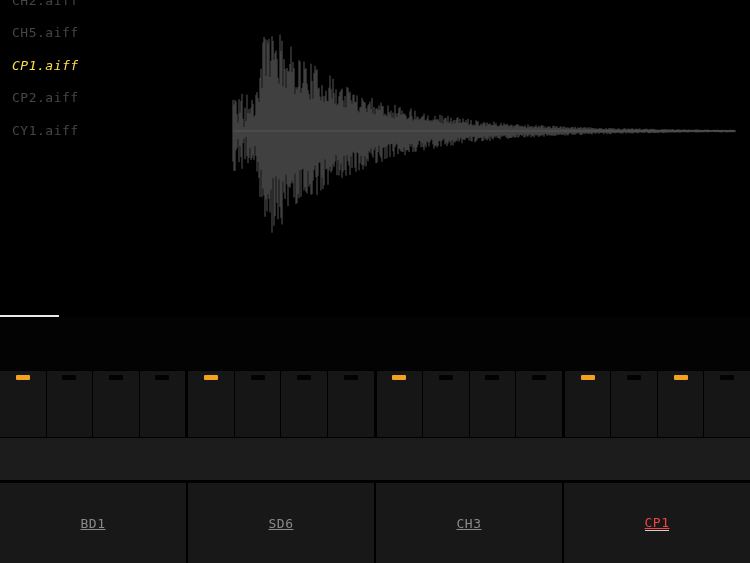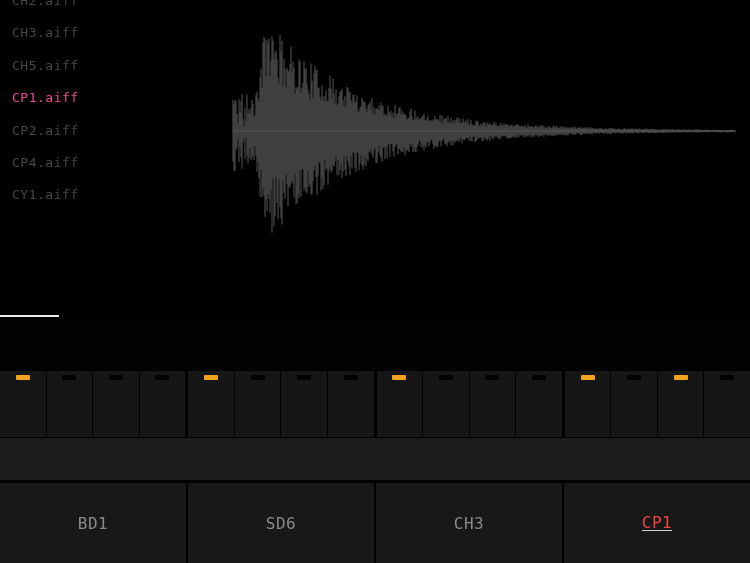--- a/index.html
+++ b/index.html
@@ -4,21 +4,21 @@
 <style>
   html,body{margin:0;padding:0;background:#000;}
   #stage{
     position:relative;width:750px;height:563px;background:#000;overflow:hidden;
     font-family:"DejaVu Sans Mono", monospace;
     -webkit-font-smoothing:antialiased;
   }
   
   .file-list{position:absolute;left:12px;top:-6px;width:180px;height:274px;overflow:hidden;}
   .file-item{height:32.4px;font-size:13px;line-height:13px;color:#464646;letter-spacing:.5px;cursor:default;}
-  .file-item.selected{color:#ec4899;}
+  .file-item.selected{color:#fde047;font-style:italic;}
   
   .wave-wrap{position:absolute;left:200px;top:0;width:550px;height:262px;}
   
   .params-row{position:absolute;left:0;top:264px;width:750px;height:52px;}
   .manage-btn{position:absolute;left:64px;top:285px;font-size:13px;line-height:13px;color:#c4c4c4;letter-spacing:.5px;}
   .param-group{position:absolute;top:272px;display:flex;flex-direction:column;gap:3px;}
   .param-label{font-size:12px;line-height:12px;color:#9a9a9a;letter-spacing:.5px;}
   .param-value{font-size:16px;line-height:16px;font-weight:bold;color:var(--accent,#efa21e);letter-spacing:.5px;white-space:nowrap;}
   
   .tab-indicator{position:absolute;left:0;top:315px;width:59px;height:2px;background:#e9e9e9;}
@@ -29,35 +29,33 @@
   .step-cell:first-child{margin-left:0;}
   .step-cell.group-start{margin-left:3px;}
   .step-dash{position:absolute;top:4px;left:50%;margin-left:-7px;width:14px;height:5px;border-radius:1px;background:#020202;}
   .step-dash.active{background:var(--accent,#f2a21e);}
   
   .mode-bar{position:absolute;left:0;top:438px;width:750px;height:42px;background:#1c1c1c;}
   
   .pads{position:absolute;left:0;top:483px;width:750px;height:80px;display:flex;background:#000;}
   .pad{flex:1 1 0;background:#181818;margin-left:2px;display:flex;align-items:center;justify-content:center;cursor:default;}
   .pad:first-child{margin-left:0;}
-  .pad-label{font-size:16px;line-height:13px;color:#8a8a8a;letter-spacing:.5px;}
+  .pad-label{font-size:13px;line-height:13px;color:#8a8a8a;letter-spacing:.5px;text-decoration:underline;}
   .pad.selected .pad-label{color:#ef4444;border-bottom:1px solid #d2d2d2;padding-bottom:1px;}
 </style>
 </head>
 <body>
 
 <div id="stage">
 
   <div class="file-list">
     <div class="file-item">CH2.aiff</div>
-    <div class="file-item">CH3.aiff</div>
     <div class="file-item">CH5.aiff</div>
     <div class="file-item selected">CP1.aiff</div>
     <div class="file-item">CP2.aiff</div>
-    <div class="file-item">CP4.aiff</div>
     <div class="file-item">CY1.aiff</div>
   </div>
 
   <div class="wave-wrap">
     <svg id="wave-svg" width="550" height="262" viewBox="0 0 550 262" xmlns="http://www.w3.org/2000/svg">
       <path id="wave-path" fill="none" stroke-width="1" d="M33 100.0L33 161.6M34 104.5L34 170.9M35 99.9L35 170.8M36 101.6L36 150.2M37 114.0L37 147.8M38 122.7L38 139.1M39 99.2L39 162.1M40 112.6L40 146.1M41 100.9L41 157.1M42 93.9L42 168.8M43 118.7L43 143.1M44 126.8L44 138.8M45 107.7L45 159.2M46 121.2L46 136.8M47 94.6L47 156.1M48 113.1L48 163.1M49 109.1L49 157.9M50 113.5L50 147.8M51 107.9L51 160.0M52 99.9L52 158.0M53 103.7L53 155.3M54 116.9L54 159.9M55 115.1L55 146.1M56 94.9L56 156.0M57 92.1L57 171.6M58 98.0L58 162.0M59 101.9L59 177.9M60 77.7L60 196.8M61 68.8L61 169.8M62 87.9L62 197.1M63 42.4L63 188.5M64 37.0L64 195.4M65 39.0L65 216.8M66 75.9L66 199.5M67 40.1L67 211.3M68 43.3L68 194.3M69 38.9L69 198.9M70 77.0L70 212.4M71 60.7L71 189.6M72 36.2L72 232.7M73 41.0L73 178.2M74 60.0L74 225.7M75 53.1L75 216.2M76 50.7L76 176.5M77 58.9L77 202.9M78 77.7L78 219.3M79 83.6L79 179.5M80 34.6L80 207.0M81 51.0L81 217.8M82 40.8L82 224.5M83 86.4L83 181.7M84 59.1L84 192.6M85 68.9L85 198.9M86 87.8L86 174.7M87 68.0L87 184.5M88 70.9L88 206.1M89 71.7L89 186.6M90 64.1L90 187.6M91 46.6L91 183.5M92 72.2L92 180.5M93 61.9L93 183.3M94 68.2L94 197.5M95 94.0L95 173.7M96 87.2L96 204.0M97 89.0L97 203.0M98 86.9L98 194.2M99 60.2L99 198.1M100 61.5L100 170.1M101 92.8L101 196.8M102 87.9L102 169.8M103 83.1L103 168.7M104 61.6L104 190.4M105 68.9L105 187.3M106 68.2L106 191.8M107 83.6L107 193.4M108 90.2L108 170.9M109 94.1L109 186.7M110 99.5L110 183.7M111 63.7L111 194.6M112 81.0L112 194.3M113 98.7L113 180.7M114 73.1L114 170.1M115 65.9L115 165.6M116 70.5L116 177.1M117 69.3L117 194.9M118 88.8L118 175.8M119 87.7L119 162.7M120 96.6L120 162.2M121 100.3L121 190.4M122 85.2L122 177.5M123 96.3L123 189.0M124 101.7L124 185.1M125 95.7L125 159.5M126 90.7L126 169.4M127 100.7L127 168.7M128 101.3L128 184.7M129 87.7L129 170.6M130 75.5L130 166.7M131 89.0L131 172.3M132 98.7L132 170.6M133 78.7L133 164.2M134 93.1L134 166.9M135 103.6L135 161.6M136 89.4L136 155.1M137 105.2L137 175.2M138 103.6L138 159.9M139 96.3L139 175.4M140 92.0L140 170.1M141 90.4L141 163.5M142 88.7L142 177.7M143 100.5L143 171.6M144 107.3L144 155.9M145 96.1L145 170.0M146 107.4L146 175.7M147 87.0L147 155.2M148 87.9L148 161.2M149 92.9L149 165.5M150 91.6L150 174.9M151 100.3L151 156.4M152 103.6L152 167.9M153 94.8L153 151.7M154 94.8L154 153.2M155 102.0L155 167.7M156 102.2L156 171.7M157 95.5L157 152.4M158 110.4L158 153.3M159 112.4L159 170.3M160 107.4L160 163.4M161 106.8L161 155.9M162 97.9L162 165.0M163 100.5L163 169.3M164 102.1L164 165.3M165 102.5L165 156.3M166 108.2L166 166.5M167 112.2L167 158.9M168 105.5L168 161.1M169 104.1L169 151.2M170 101.6L170 152.7M171 109.1L171 148.9M172 98.0L172 154.6M173 113.4L173 157.6M174 107.0L174 150.3M175 114.5L175 147.4M176 108.6L176 163.1M177 108.3L177 162.6M178 109.9L178 152.1M179 105.4L179 145.8M180 109.9L180 155.3M181 102.7L181 157.8M182 105.9L182 161.8M183 106.2L183 147.9M184 115.6L184 147.1M185 113.6L185 159.0M186 114.8L186 146.8M187 116.5L187 158.2M188 105.5L188 144.7M189 111.9L189 144.4M190 114.4L190 156.8M191 110.7L191 144.0M192 117.6L192 144.2M193 112.6L193 151.3M194 118.3L194 156.7M195 104.9L195 147.0M196 113.6L196 144.9M197 116.6L197 143.6M198 113.0L198 154.0M199 108.0L199 148.5M200 107.1L200 149.4M201 115.0L201 151.3M202 110.4L202 151.7M203 114.2L203 152.0M204 113.5L204 147.7M205 114.2L205 155.1M206 115.9L206 150.5M207 119.3L207 150.2M208 118.6L208 150.0M209 117.5L209 152.1M210 111.2L210 144.0M211 108.4L211 146.6M212 116.3L212 143.9M213 120.7L213 152.1M214 119.3L214 147.4M215 110.7L215 151.7M216 119.4L216 151.7M217 116.5L217 147.3M218 117.2L218 144.7M219 120.4L219 140.9M220 118.6L220 141.1M221 118.3L221 147.3M222 116.5L222 143.0M223 116.1L223 147.1M224 113.6L224 150.3M225 120.0L225 144.7M226 120.9L226 147.4M227 118.9L227 141.4M228 115.6L228 142.4M229 120.8L229 146.4M230 120.5L230 141.9M231 120.2L231 139.5M232 121.8L232 139.9M233 119.6L233 144.4M234 119.7L234 148.7M235 115.9L235 146.0M236 120.3L236 145.4M237 119.1L237 147.4M238 119.5L238 146.0M239 121.7L239 141.0M240 114.7L240 141.3M241 122.8L241 146.5M242 115.7L242 140.8M243 123.6L243 139.7M244 119.4L244 138.6M245 117.8L245 144.4M246 118.0L246 142.7M247 122.1L247 146.1M248 115.8L248 143.5M249 123.1L249 140.7M250 121.6L250 142.1M251 117.6L251 145.6M252 123.8L252 140.0M253 121.2L253 145.3M254 119.7L254 141.3M255 123.3L255 142.6M256 120.1L256 140.6M257 117.7L257 141.0M258 117.4L258 138.4M259 123.0L259 141.8M260 118.9L260 139.6M261 122.9L261 137.5M262 122.5L262 143.2M263 118.5L263 139.1M264 121.9L264 140.0M265 122.3L265 139.8M266 120.1L266 137.5M267 123.0L267 138.3M268 118.8L268 137.8M269 125.3L269 140.5M270 123.9L270 136.6M271 120.0L271 141.1M272 124.6L272 141.4M273 125.6L273 136.8M274 124.5L274 136.6M275 125.7L275 142.3M276 120.3L276 141.1M277 121.8L277 139.9M278 121.1L278 137.7M279 125.7L279 138.4M280 125.3L280 137.7M281 123.6L281 137.6M282 125.3L282 141.1M283 123.3L283 141.0M284 122.0L284 136.6M285 123.3L285 139.6M286 126.2L286 137.9M287 122.4L287 140.3M288 124.3L288 139.1M289 124.0L289 136.7M290 123.4L290 140.9M291 125.4L291 135.9M292 124.8L292 138.0M293 125.0L293 139.4M294 121.6L294 137.5M295 124.8L295 135.9M296 123.2L296 137.5M297 125.5L297 135.8M298 126.7L298 138.0M299 125.9L299 138.1M300 125.1L300 139.3M301 122.8L301 135.6M302 125.3L302 136.9M303 125.7L303 135.7M304 123.2L304 135.9M305 124.5L305 135.3M306 124.8L306 137.6M307 123.8L307 137.0M308 125.1L308 139.0M309 126.7L309 138.0M310 125.5L310 138.0M311 124.7L311 137.9M312 125.2L312 137.6M313 127.4L313 135.9M314 125.6L314 137.4M315 125.9L315 137.3M316 125.1L316 137.2M317 124.1L317 134.4M318 124.6L318 137.6M319 125.4L319 136.7M320 126.9L320 134.9M321 125.6L321 134.9M322 126.0L322 135.9M323 127.0L323 134.6M324 126.6L324 137.2M325 125.3L325 137.4M326 127.4L326 134.7M327 127.8L327 136.3M328 124.4L328 136.6M329 127.3L329 135.2M330 126.3L330 134.3M331 126.3L331 137.3M332 126.3L332 135.5M333 127.8L333 136.2M334 126.5L334 137.4M335 126.9L335 134.4M336 125.0L336 135.7M337 127.4L337 134.5M338 127.2L338 135.6M339 125.7L339 137.0M340 127.6L340 135.7M341 125.9L341 135.6M342 125.2L342 135.4M343 125.6L343 134.8M344 128.2L344 136.7M345 126.4L345 133.9M346 128.1L346 134.0M347 127.5L347 135.7M348 126.4L348 134.7M349 126.8L349 135.4M350 126.5L350 134.7M351 128.3L351 135.8M352 128.1L352 135.1M353 125.9L353 135.9M354 125.7L354 134.6M355 127.7L355 136.0M356 126.6L356 135.4M357 126.2L357 133.8M358 128.0L358 135.1M359 128.0L359 134.5M360 126.9L360 134.7M361 126.3L361 133.8M362 128.8L362 135.0M363 127.0L363 134.9M364 126.3L364 133.7M365 128.5L365 135.7M366 127.2L366 133.8M367 128.2L367 134.9M368 127.2L368 135.5M369 128.1L369 133.9M370 128.7L370 133.2M371 127.5L371 133.4M372 127.1L372 134.7M373 127.2L373 133.9M374 128.7L374 134.6M375 126.7L375 134.7M376 128.4L376 133.6M377 128.8L377 133.7M378 127.5L378 132.9M379 127.9L379 133.1M380 127.8L380 134.8M381 127.0L381 135.0M382 128.5L382 134.7M383 128.1L383 133.8M384 127.3L384 133.0M385 127.6L385 134.1M386 127.4L386 133.4M387 128.9L387 132.9M388 127.8L388 134.0M389 127.2L389 133.4M390 129.1L390 133.7M391 127.5L391 133.8M392 128.1L392 134.5M393 128.2L393 132.7M394 128.3L394 133.0M395 129.0L395 133.6M396 128.1L396 133.5M397 129.1L397 132.6M398 128.8L398 132.8M399 128.3L399 134.0M400 128.3L400 132.7M401 128.2L401 132.7M402 129.0L402 133.0M403 128.7L403 132.8M404 129.4L404 134.2M405 129.2L405 132.7M406 127.9L406 132.7M407 129.4L407 134.2M408 129.2L408 132.8M409 128.1L409 133.7M410 128.4L410 133.8M411 128.3L411 134.1M412 128.2L412 132.8M413 128.9L413 133.0M414 128.2L414 132.7M415 129.6L415 133.5M416 128.9L416 132.8M417 129.6L417 133.1M418 128.6L418 132.5M419 128.3L419 133.0M420 129.6L420 132.8M421 129.5L421 133.7M422 129.5L422 133.2M423 129.0L423 133.5M424 128.4L424 132.4M425 128.3L425 132.3M426 129.1L426 133.7M427 129.4L427 132.2M428 128.5L428 133.0M429 129.0L429 133.1M430 128.8L430 132.7M431 129.0L431 133.4M432 128.4L432 132.9M433 128.7L433 133.6M434 129.7L434 132.5M435 128.9L435 132.2M436 128.7L436 133.0M437 128.9L437 132.9M438 129.3L438 133.3M439 128.6L439 132.8M440 128.6L440 132.1M441 129.8L441 132.3M442 129.4L442 133.1M443 129.6L443 132.4M444 129.0L444 133.0M445 128.7L445 132.6M446 128.9L446 132.1M447 128.8L447 132.3M448 129.7L448 133.0M449 129.5L449 133.3M450 128.9L450 133.0M451 129.3L451 133.1M452 128.9L452 132.1M453 128.8L453 133.0M454 129.5L454 132.9M455 129.2L455 133.0M456 129.7L456 132.9M457 129.6L457 132.7M458 129.8L458 132.9M459 129.8L459 133.1M460 129.9L460 132.1M461 129.5L461 132.1M462 129.3L462 132.8M463 129.2L463 133.0M464 129.5L464 132.9M465 129.1L465 132.7M466 129.3L466 132.4M467 129.6L467 132.6M468 129.6L468 132.6M469 129.3L469 132.1M470 129.8L470 132.6M471 129.7L471 132.3M472 129.2L472 132.2M473 129.3L473 132.5M474 129.7L474 132.1M475 130.0L475 132.8M476 130.0L476 132.2M477 129.4L477 132.4M478 129.3L478 132.1M479 129.6L479 132.7M480 129.6L480 132.5M481 129.9L481 132.5M482 129.8L482 132.0M483 129.7L483 132.1M484 129.2L484 132.3M485 130.0L485 132.1M486 129.4L486 132.4M487 129.9L487 132.2M488 129.9L488 132.6M489 129.4L489 132.2M490 129.9L490 132.1M491 129.8L491 131.9M492 129.8L492 131.8M493 130.2L493 132.3M494 129.8L494 132.0M495 129.7L495 132.1M496 129.5L496 132.6M497 129.4L497 132.1M498 129.6L498 132.6M499 129.8L499 132.0M500 130.3L500 132.3M501 129.8L501 132.5M502 130.0L502 132.0M503 129.9L503 132.1M504 130.3L504 132.4M505 129.5L505 131.7M506 130.0L506 132.1M507 129.6L507 132.1M508 129.7L508 132.4M509 130.2L509 132.1M510 130.0L510 131.8M511 130.2L511 131.8M512 130.2L512 131.7M513 130.0L513 131.8M514 129.6L514 131.7M515 130.1L515 132.2M516 130.1L516 131.9M517 129.6L517 131.9M518 129.9L518 132.1M519 130.1L519 132.1M520 129.9L520 132.4M521 130.2L521 132.4M522 129.7L522 132.1M523 130.3L523 132.4M524 130.4L524 131.6M525 129.7L525 131.8M526 130.1L526 132.3M527 129.9L527 132.3M528 130.3L528 132.3M529 130.3L529 132.1M530 129.7L530 131.8M531 129.8L531 132.3M532 130.1L532 132.0M533 129.8L533 132.1M534 130.2L534 132.1M535 130.1L535 132.2M33 131L535 131" stroke="#565656"></path>
     </svg>
   </div>
 
   <div class="params-row">

